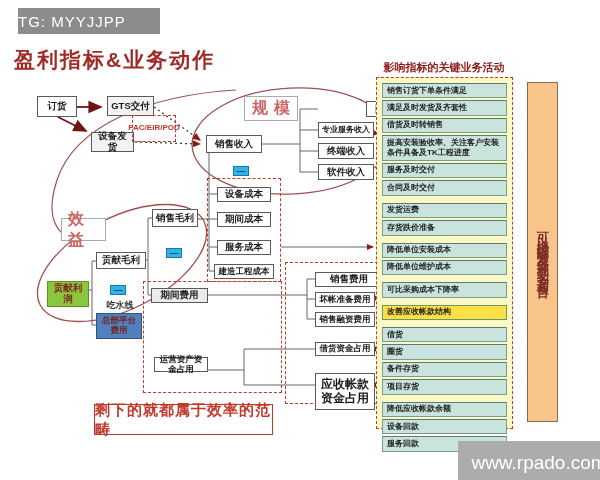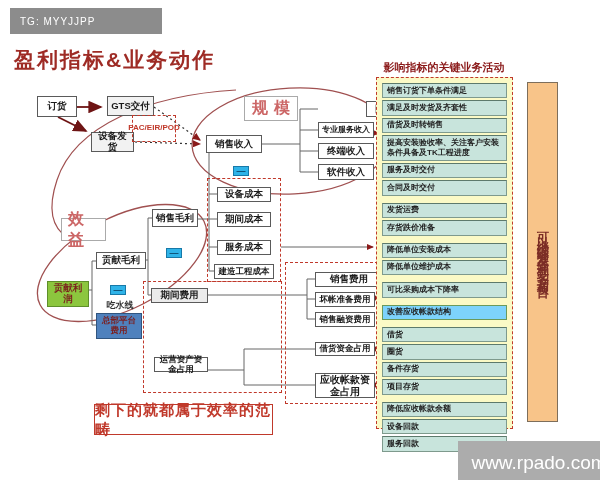--- a/index.html
+++ b/index.html
@@ -3,22 +3,22 @@
 <meta charset="utf-8">
 <style>
   html,body{margin:0;padding:0;}
   body{font-family:"Liberation Sans","DejaVu Sans",sans-serif;background:#fff;}
   #stage{position:relative;width:600px;height:480px;background:#fff;overflow:hidden;}
   .box{position:absolute;box-sizing:border-box;background:#fff;border:1px solid #5a5a5a;
        display:flex;align-items:center;justify-content:center;text-align:center;
        font-size:9.5px;font-weight:bold;color:#1a1a1a;line-height:1.15;padding:1px 2px;}
   .gray{background:#f2f2f2;}
   .dashedbox{position:absolute;box-sizing:border-box;border:1.5px dashed #c0392b;background:transparent;}
-  .tagbox{position:absolute;background:#8c8c8c;color:#fff;font-size:10px;display:flex;
-          align-items:center;padding-left:10px;letter-spacing:1px;}
+  .tagbox{position:absolute;background:#8c8c8c;color:#fff;font-size:15px;display:flex;
+          align-items:center;letter-spacing:1px;margin-left:8px;}
   .title{position:absolute;font-size:21px;font-weight:bold;color:#9e2b25;letter-spacing:2px;}
   .rlabel{position:absolute;box-sizing:border-box;background:#fff;border:1px solid #aaa;
           color:#cc6666;font-size:16px;font-weight:bold;letter-spacing:6px;
           display:flex;align-items:center;justify-content:center;padding-left:6px;}
   .pacbox{position:absolute;box-sizing:border-box;border:1.5px dashed #c0392b;color:#c0392b;
           font-size:8px;font-weight:bold;display:flex;align-items:center;justify-content:center;
           text-align:center;line-height:1.3;}
   .minus{position:absolute;box-sizing:border-box;background:#2fb3e8;border:1px solid #1779a8;
          color:#0e4f73;font-size:9px;font-weight:bold;display:flex;align-items:center;
          justify-content:center;line-height:1;}
@@ -27,21 +27,21 @@
   .plain-label{position:absolute;font-size:9px;font-weight:bold;color:#333;text-align:center;}
   .note{position:absolute;box-sizing:border-box;border:1.5px solid #c0392b;color:#c0392b;
         font-size:15px;font-weight:bold;display:flex;align-items:center;justify-content:center;
         letter-spacing:1px;}
   .panel{position:absolute;box-sizing:border-box;background:#fbfac6;border:1.5px dashed #c0392b;
          display:flex;flex-direction:column;gap:2px;padding:5px 5px;}
   .panel-title{position:absolute;font-size:11px;font-weight:bold;color:#8b1a1a;text-align:center;}
   .pitem{background:#c8e4dc;border:1px solid #7e9a8d;border-top-color:#5d7a6c;font-size:8px;
          font-weight:600;color:#222;padding:1.5px 4px;line-height:1.3;}
   .group-start{margin-top:5px;}
-  .alt{background:#7dd3fc;border-color:#6a9a5b;}
+  .alt{background:#fde047;border-color:#6a9a5b;}
   .vbar{position:absolute;box-sizing:border-box;background:#f8c489;border:1px solid #7d6e5b;
         display:flex;align-items:center;justify-content:center;
         writing-mode:vertical-rl;text-orientation:upright;
         color:#7b2d26;font-size:12px;font-weight:bold;letter-spacing:4px;}
   .wm{position:absolute;background:#acacac;color:#fff;font-size:19px;display:flex;
       align-items:center;justify-content:center;}
   svg.layer{position:absolute;left:0;top:0;pointer-events:none;}
 </style>
 </head>
 <body>
@@ -120,21 +120,21 @@
 
   <div class="dashedbox" style="left:143px;top:281px;width:139px;height:112px;"></div>
   <div class="box" style="left:151px;top:288px;width:57px;height:15px;background:#ebebeb;">期间费用</div>
   <div class="box" style="left:154px;top:357px;width:54px;height:15px;font-size:8.5px;">运营资产资金占用</div>
 
   <div class="dashedbox" style="left:285px;top:262px;width:93px;height:142px;"></div>
   <div class="box" style="left:315px;top:272px;width:68px;height:15px;">销售费用</div>
   <div class="box" style="left:315px;top:292px;width:60px;height:15px;font-size:8.5px;">坏帐准备费用</div>
   <div class="box" style="left:315px;top:312px;width:60px;height:15px;font-size:8.5px;">销售融资费用</div>
   <div class="box" style="left:315px;top:342px;width:60px;height:14px;font-size:8.5px;">借货资金占用</div>
-  <div class="box" style="left:315px;top:373px;width:60px;height:25px;font-size:10px;">应收帐款资金占用</div>
+  <div class="box" style="left:315px;top:373px;width:60px;height:37px;font-size:12px;">应收帐款资金占用</div>
 
   <div class="note" style="left:94px;top:404px;width:179px;height:31px;">剩下的就都属于效率的范畴</div>
 
   <div class="panel-title" style="left:374px;top:60px;width:140px;">影响指标的关键业务活动</div>
   <div class="panel" style="left:376px;top:77px;width:137px;height:352px;">
     <div class="pitem">销售订货下单条件满足</div>
     <div class="pitem">满足及时发货及齐套性</div>
     <div class="pitem">借货及时转销售</div>
     <div class="pitem">提高安装验收率、关注客户安装条件具备及TK工程进度</div>
     <div class="pitem">服务及时交付</div>

